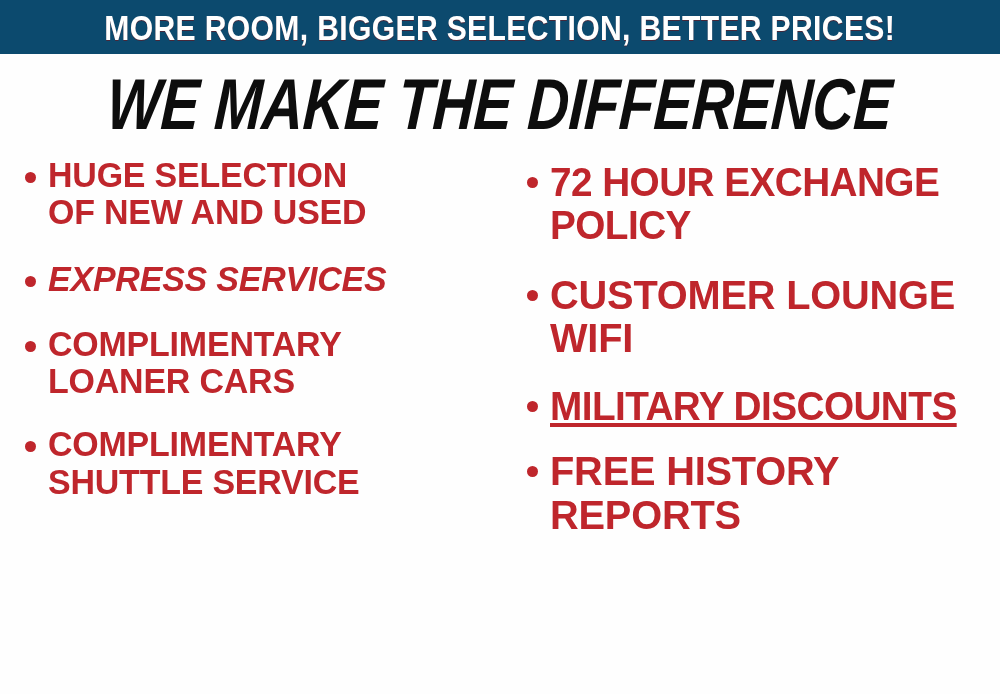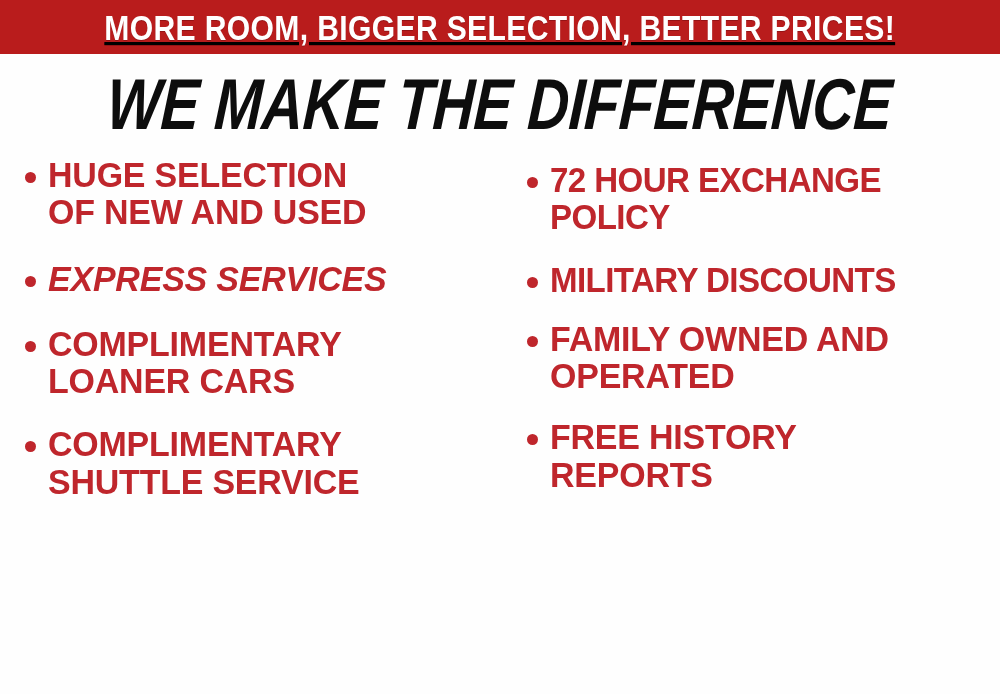--- a/index.html
+++ b/index.html
@@ -17,25 +17,24 @@
     -webkit-font-smoothing: antialiased;
   }
 
   
   .banner {
     position: absolute;
     left: 0;
     top: 0;
     width: 1000px;
     height: 54px;
-    background: #b91c1c;
+    background: #0c4a6e;
     display: flex;
     align-items: center;
     justify-content: center;
-    text-decoration: underline;
   }
   .banner-text {
     color: #ffffff;
     font-family: "Liberation Sans", sans-serif;
     font-weight: 700;
     font-size: 35px;
     line-height: 1;
     letter-spacing: 0.4px;
     transform: scaleX(0.86);
     transform-origin: center center;
@@ -89,21 +88,21 @@
     margin: 0 0 22px 0;
     color: #bf262c;
     font-family: "Liberation Sans", sans-serif;
     font-weight: 700;
     font-size: 35px;
     line-height: 1.06;
     letter-spacing: -0.2px;
     text-shadow: 0 1px 0 rgba(255,255,255,0.35);
   }
   .col-left .bullet  { font-size: 35px; }
-  .col-right .bullet { font-size: 35px; }
+  .col-right .bullet { font-size: 41px; }
 
   .dot {
     position: absolute;
     left: 11px;
     top: 16px;
     width: 11px;
     height: 11px;
     border-radius: 50%;
     background: #bf262c;
   }
@@ -117,21 +116,21 @@
   
   .col-left  .b0 { margin-top: 6px;  margin-bottom: 30px; }
   .col-left  .b1 { margin-bottom: 28px; font-style: italic; }
   .col-left  .b2 { margin-bottom: 28px; }
   .col-left  .b3 { margin-bottom: 26px; }
   .col-left  .b4 { margin-bottom: 0; }
 
   .col-right .b0 { margin-top: 11px; margin-bottom: 26px; }
   .col-right .b1 { margin-bottom: 26px; }
   .col-right .b2 { margin-bottom: 24px; }
-  .col-right .b3 { margin-bottom: 22px; }
+  .col-right .b3 { margin-bottom: 22px; text-decoration: underline; }
   .col-right .b4 { margin-bottom: 24px; }
   .col-right .b5 { margin-bottom: 0; }
 
   
   .col-right .b0 .bullet-text { transform: scaleX(0.945); letter-spacing: -0.6px; }
   .col-right .b3 .bullet-text { transform: scaleX(0.945); letter-spacing: -0.6px; }
 </style>
 </head>
 <body>
 
@@ -177,31 +176,31 @@
 
     <div class="col col-right">
 
       <div class="bullet b0">
         <span class="dot"></span>
         <span class="bullet-text">72 HOUR EXCHANGE
 POLICY</span>
       </div>
 
 
+      <div class="bullet b2">
+        <span class="dot"></span>
+        <span class="bullet-text">CUSTOMER LOUNGE
+WIFI</span>
+      </div>
 
       <div class="bullet b3">
         <span class="dot"></span>
         <span class="bullet-text">MILITARY DISCOUNTS</span>
       </div>
 
-      <div class="bullet b4">
-        <span class="dot"></span>
-        <span class="bullet-text">FAMILY OWNED AND
-OPERATED</span>
-      </div>
 
       <div class="bullet b5">
         <span class="dot"></span>
         <span class="bullet-text">FREE HISTORY
 REPORTS</span>
       </div>
 
     </div>
 
   </div>

